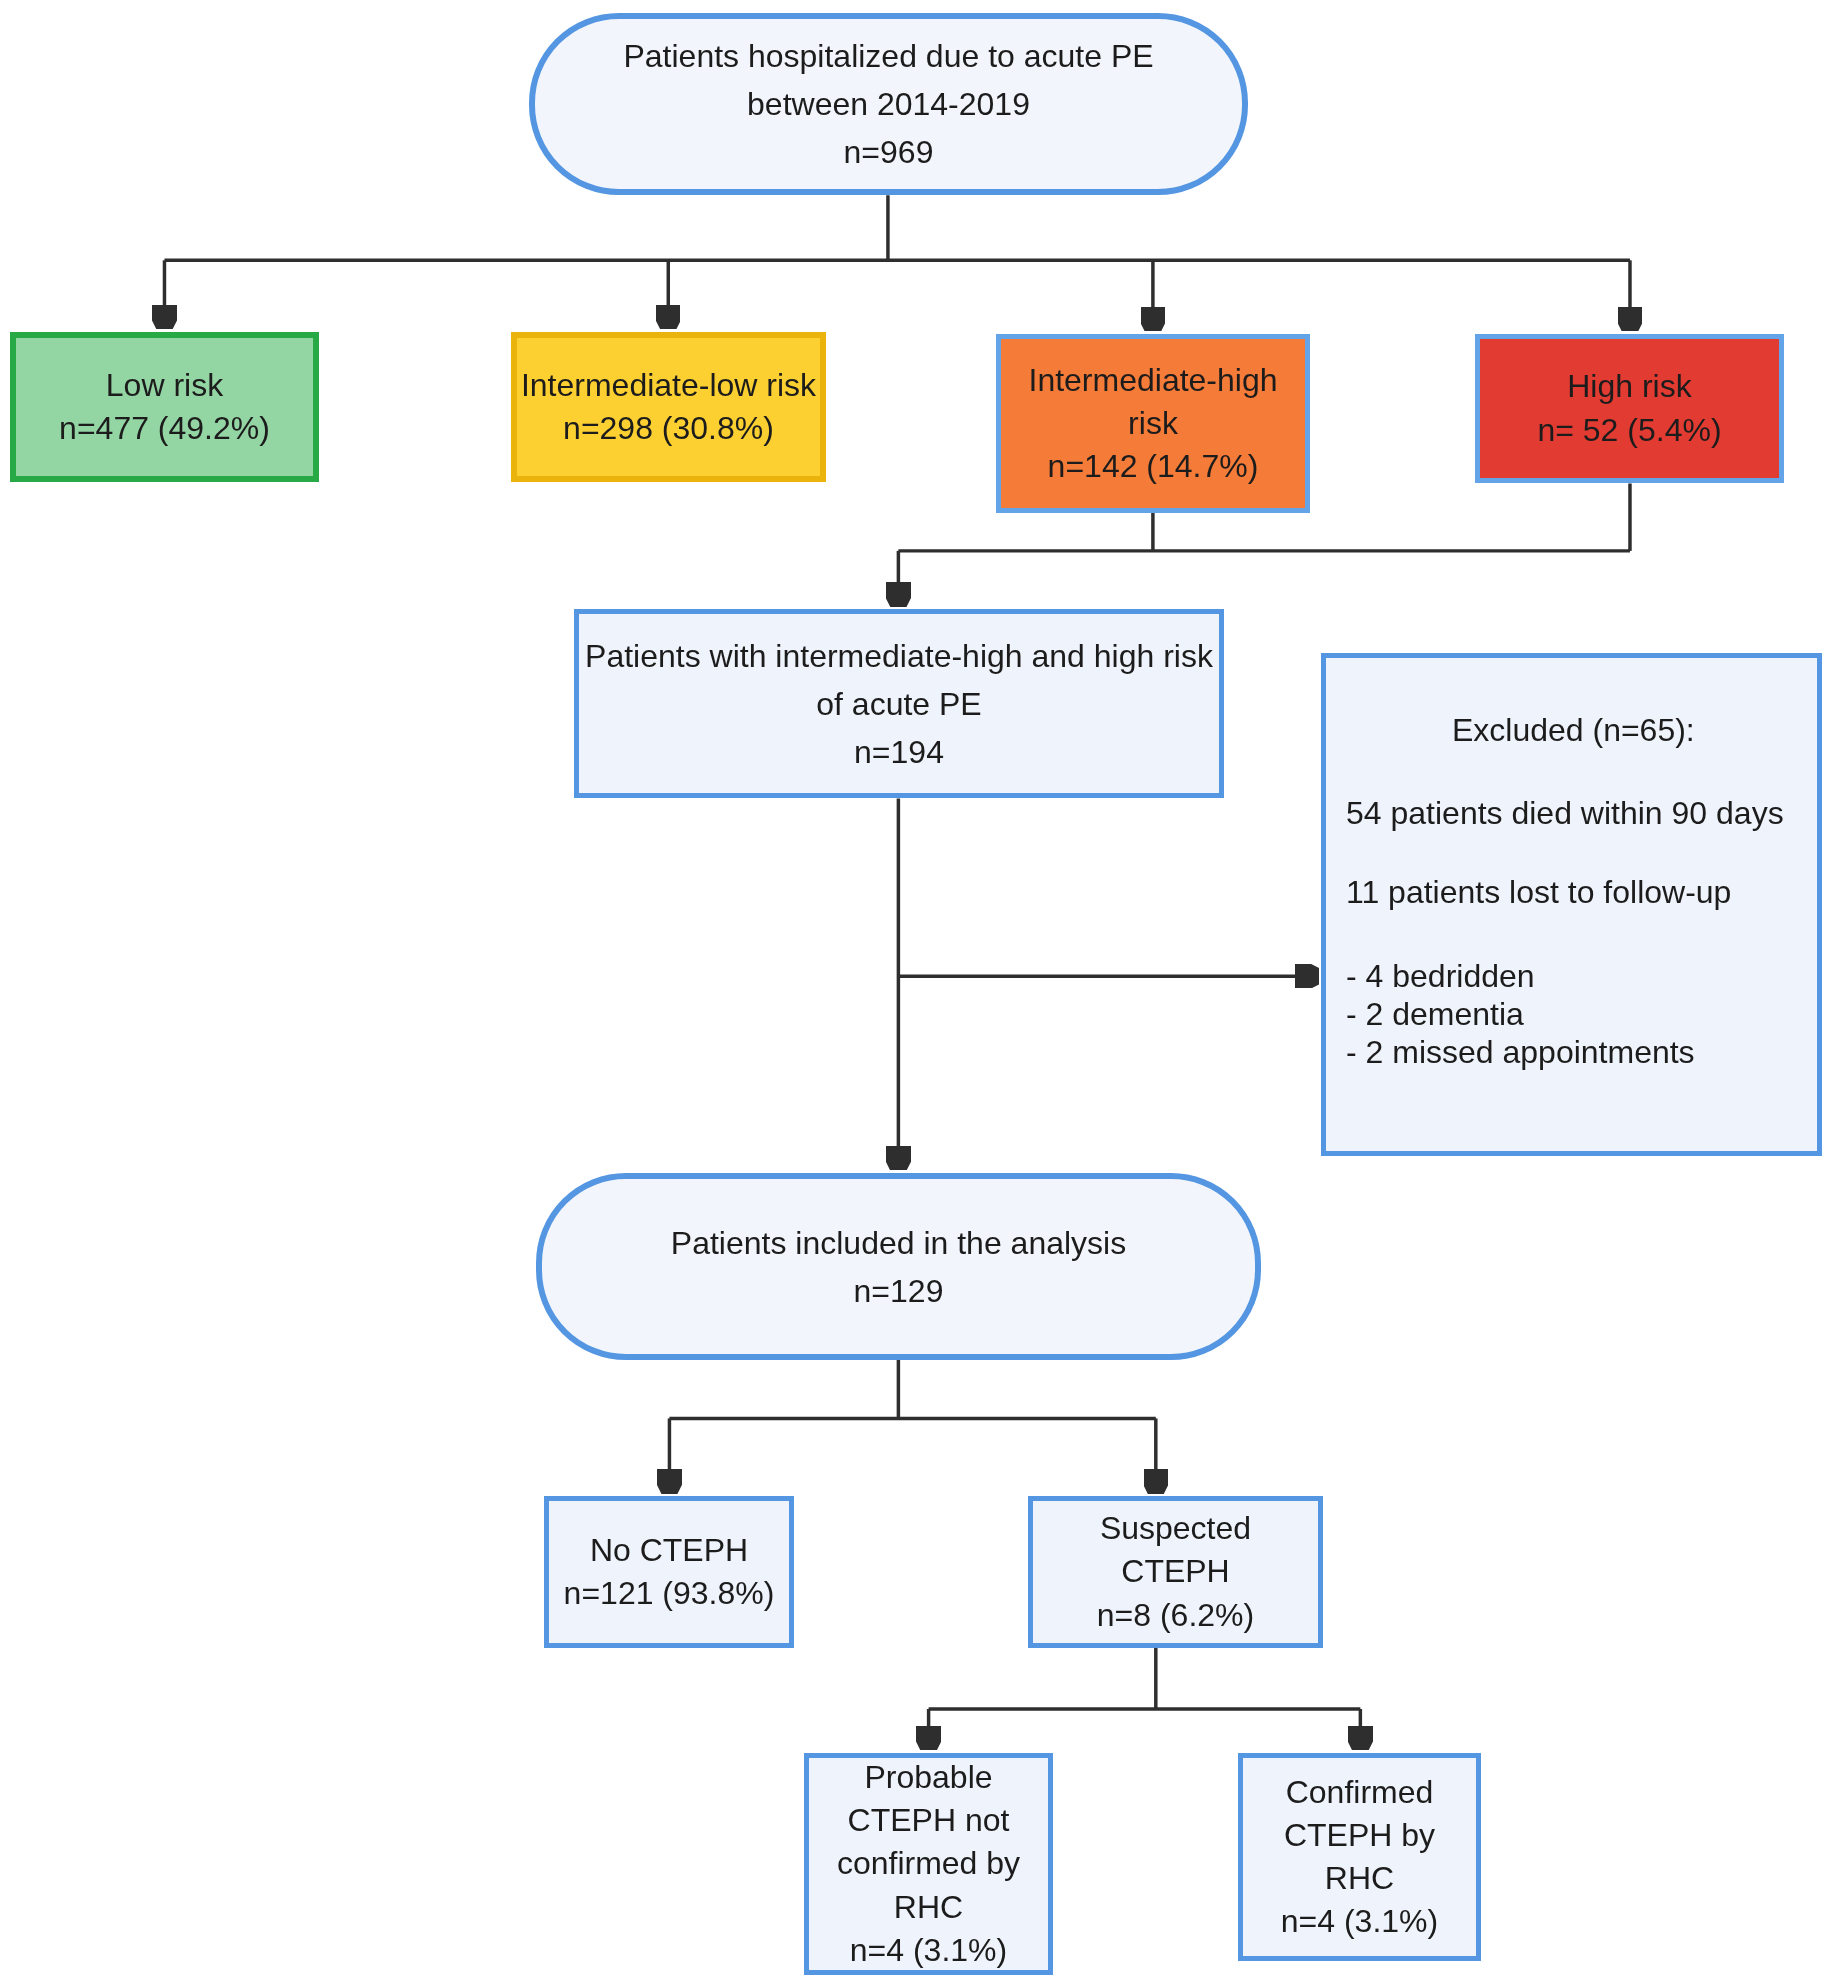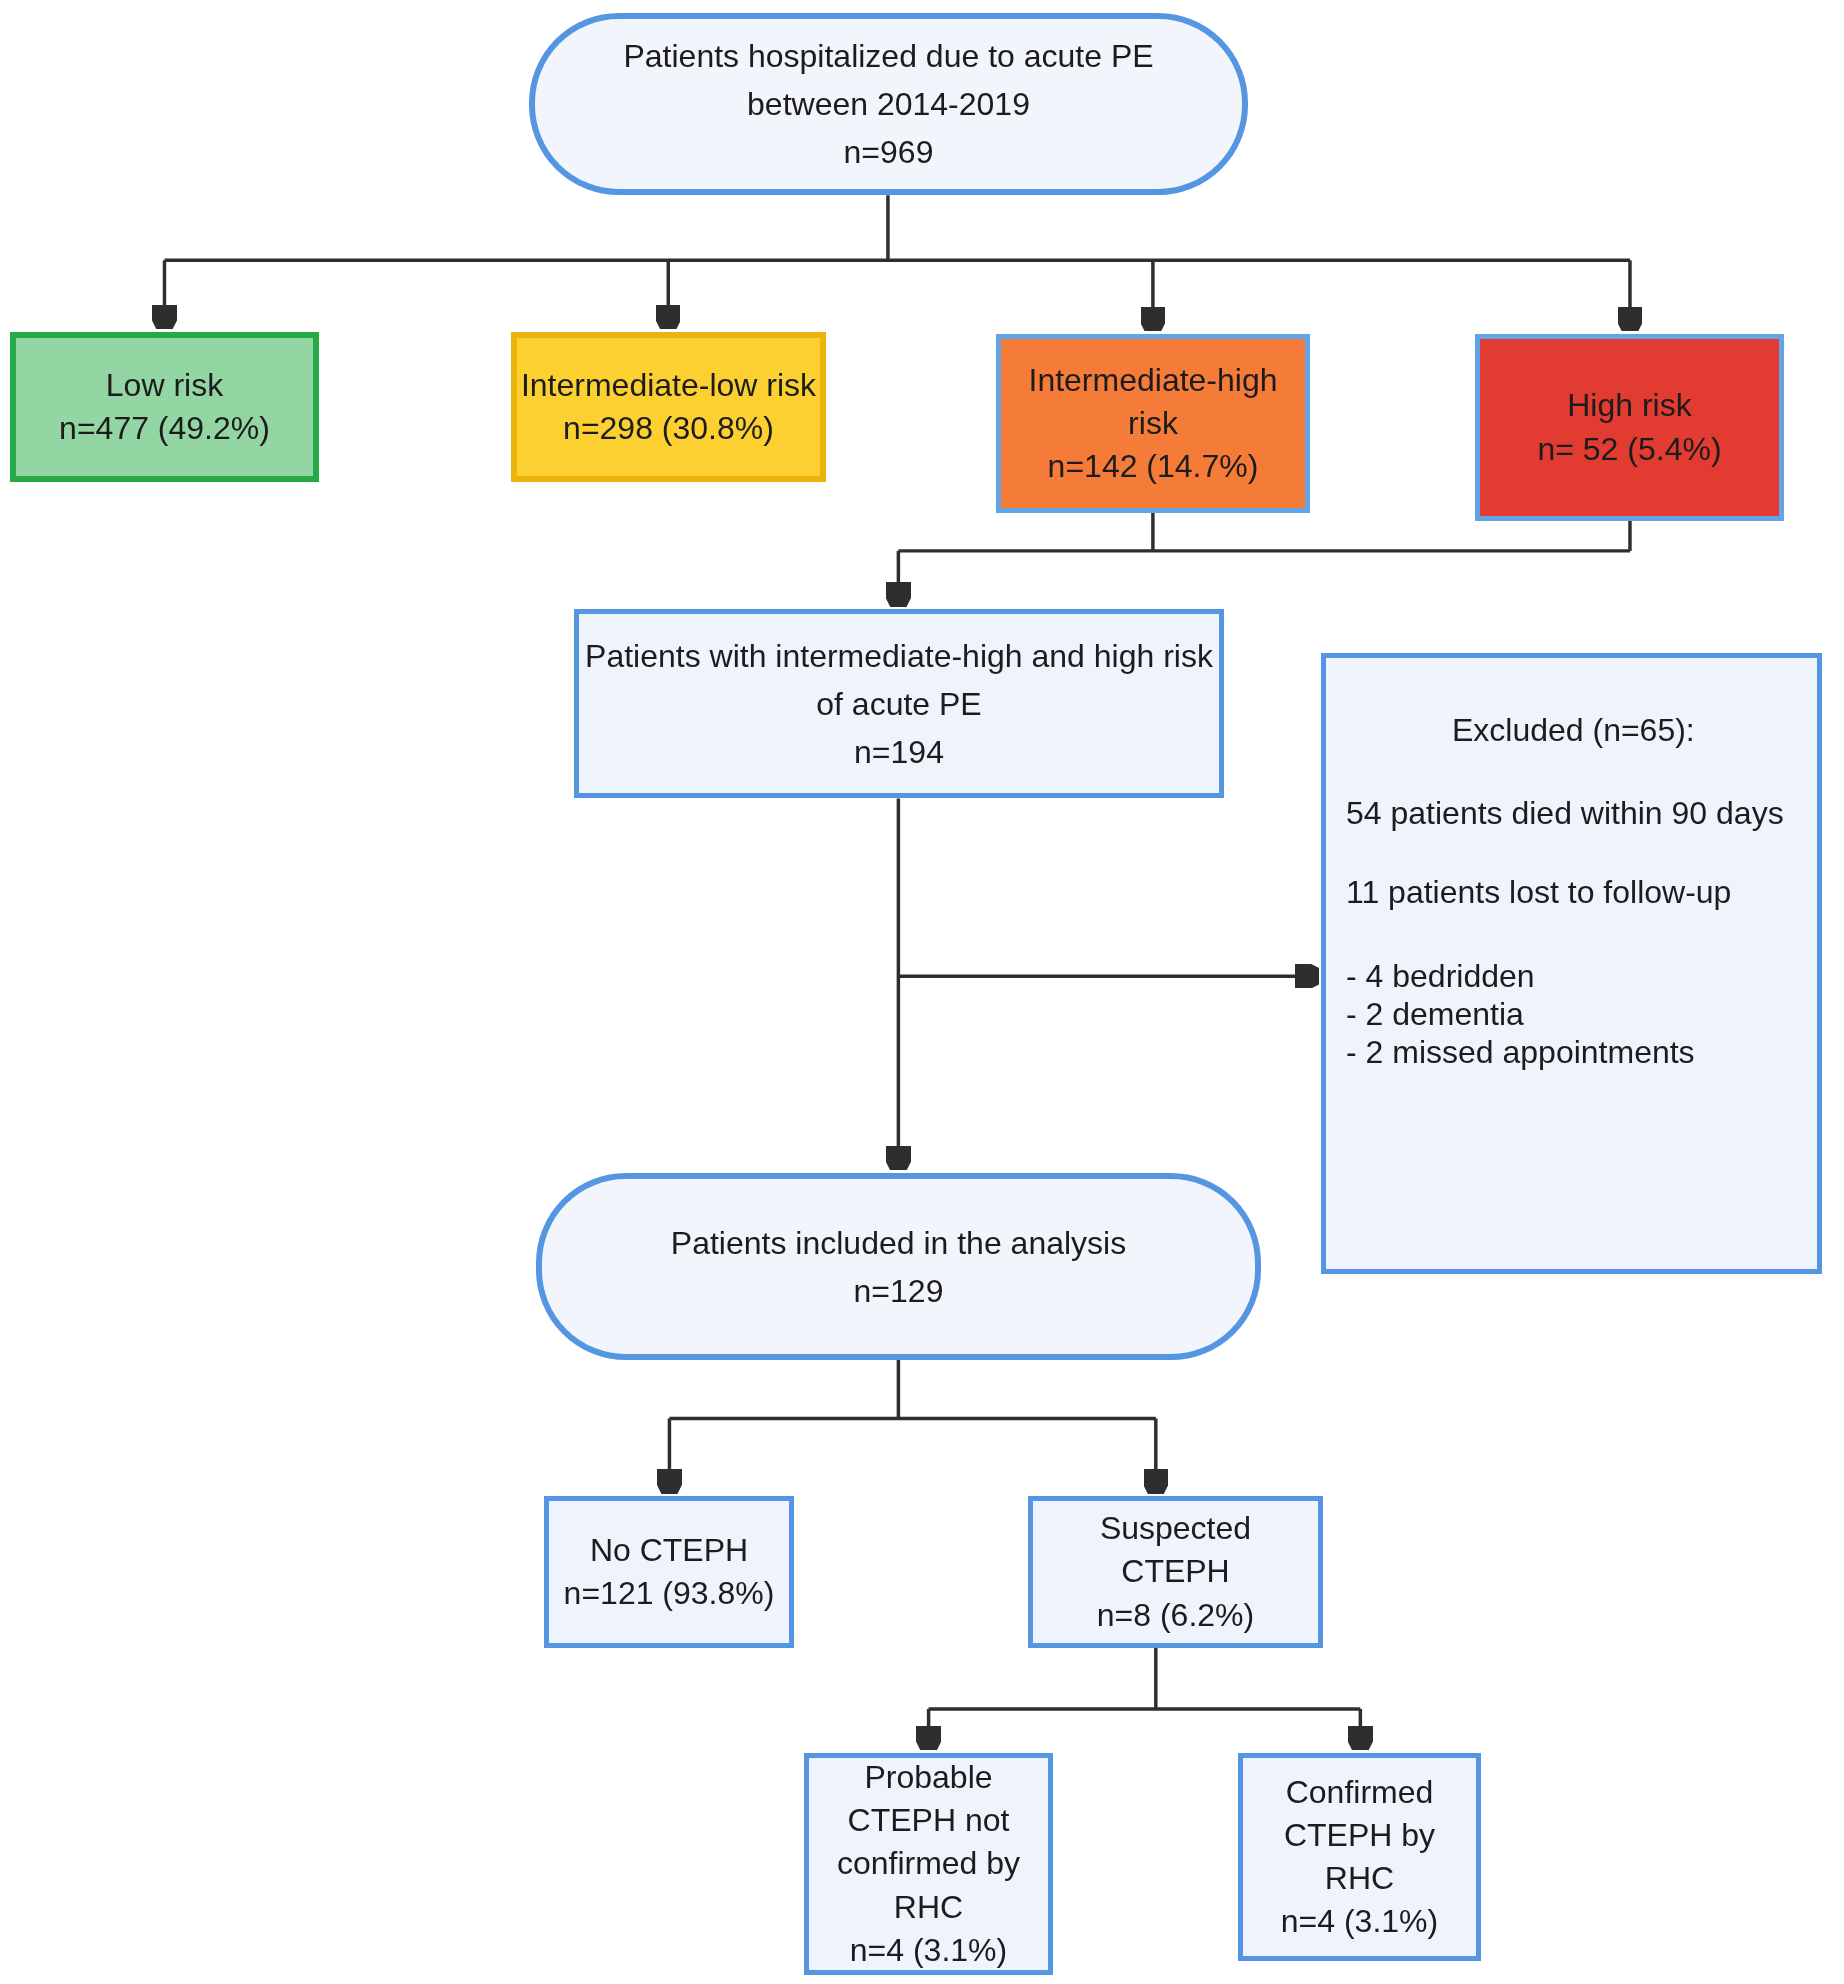--- a/index.html
+++ b/index.html
@@ -99,32 +99,32 @@
     <div class="node-text">Intermediate-low risk
 n=298 (30.8%)</div>
   </div>
 
   <div class="node orange" style="left:996px;top:334px;width:314px;height:179px;">
     <div class="node-text">Intermediate-high
 risk
 n=142 (14.7%)</div>
   </div>
 
-  <div class="node red" style="left:1475px;top:334px;width:309px;height:187px;">
+  <div class="node red" style="left:1475px;top:334px;width:309px;height:149px;">
     <div class="node-text">High risk
 n= 52 (5.4%)</div>
   </div>
 
   <div class="node blue" style="left:574px;top:609px;width:650px;height:189px;line-height:1.5;">
     <div class="node-text">Patients with intermediate-high and high risk
 of acute PE
 n=194</div>
   </div>
 
-  <div class="node blue excluded" style="left:1321px;top:653px;width:501px;height:621px;">
+  <div class="node blue excluded" style="left:1321px;top:653px;width:501px;height:503px;">
     <div class="excluded-title">Excluded (n=65):</div>
     <div class="excl-spaced-a">54 patients died within 90 days</div>
     <div class="excl-spaced-b">11 patients lost to follow-up</div>
     <div class="excl-dash">- 4 bedridden</div>
     <div class="excl-dash">- 2 dementia</div>
     <div class="excl-dash">- 2 missed appointments</div>
   </div>
 
   <div class="node blue pill" style="left:536px;top:1173px;width:725px;height:187px;line-height:1.5;">
     <div class="node-text">Patients included in the analysis

